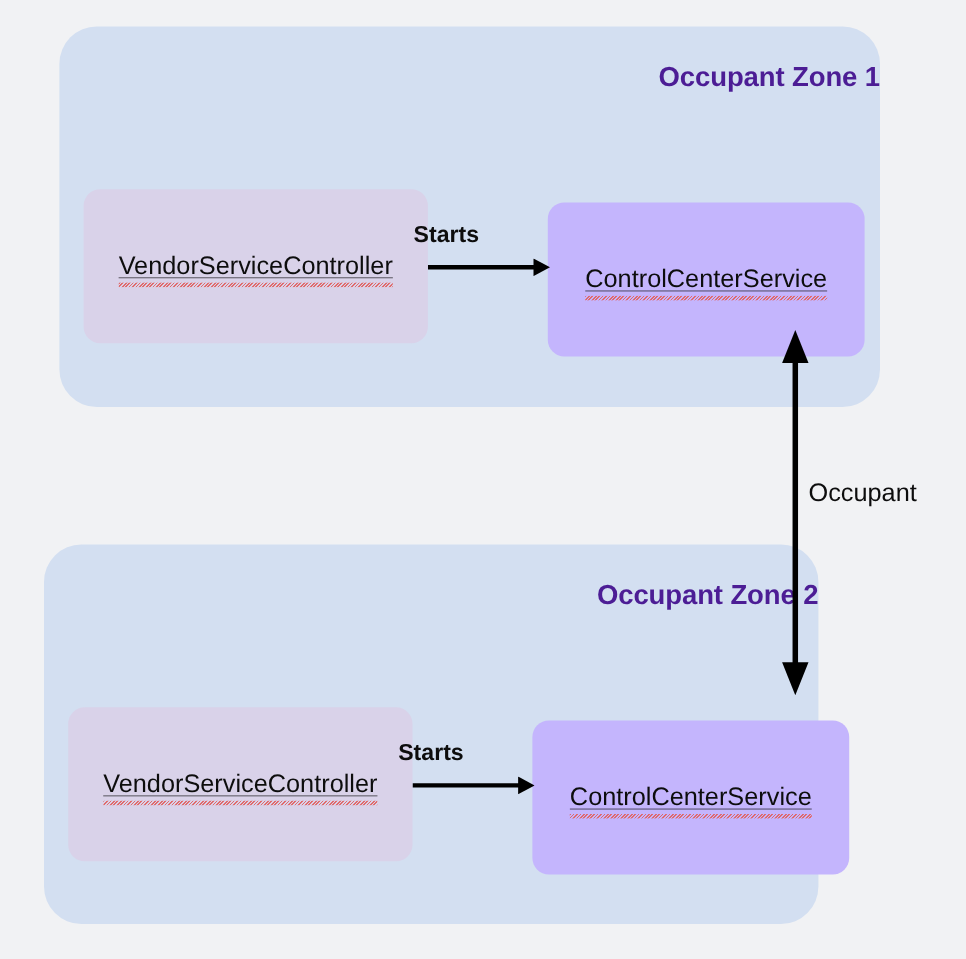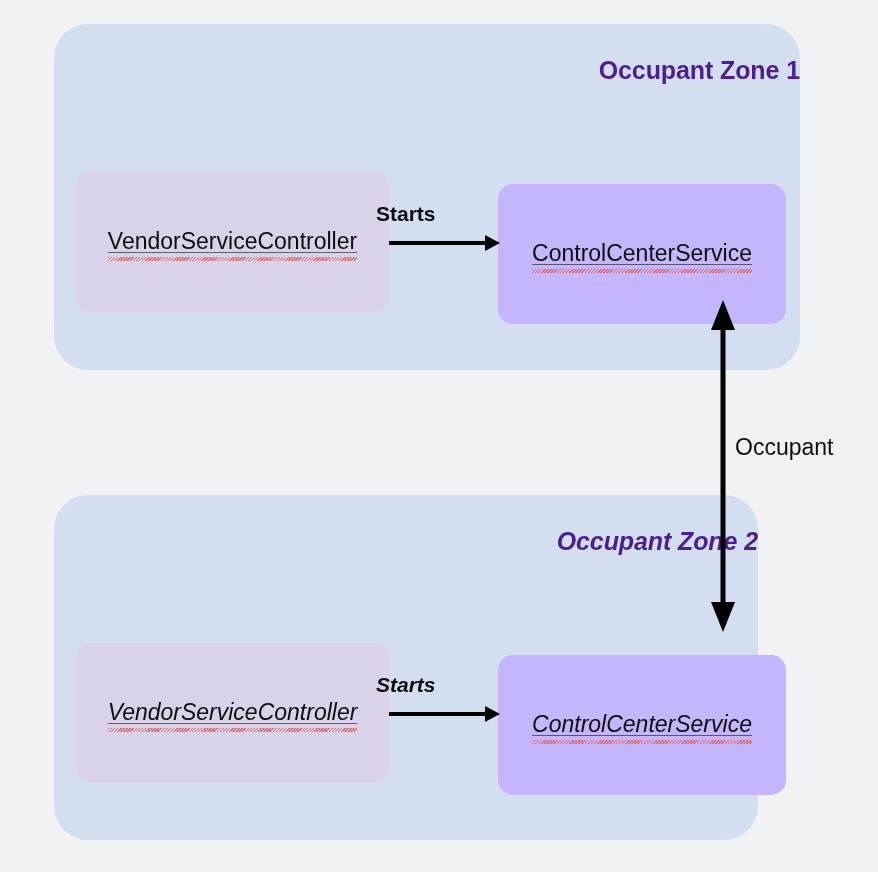--- a/index.html
+++ b/index.html
@@ -20,21 +20,21 @@
   }
 
   
   .zone {
     position: absolute;
     background: #d3dff1;
     border-radius: 34px;
     box-sizing: border-box;
   }
   #zone-1 { left: 54px; top: 24px;  width: 746px; height: 346px; }
-  #zone-2 { left: 54px; top: 495px; width: 704px; height: 345px; font-style: italic; }
+  #zone-2 { left: 40px; top: 495px; width: 704px; height: 345px; }
 
   .zone-title {
     position: absolute;
     left: 0;
     right: 0;
     top: 32px;
     text-align: right;
     font-size: 25px;
     font-weight: bold;
     color: #4c1d95;

